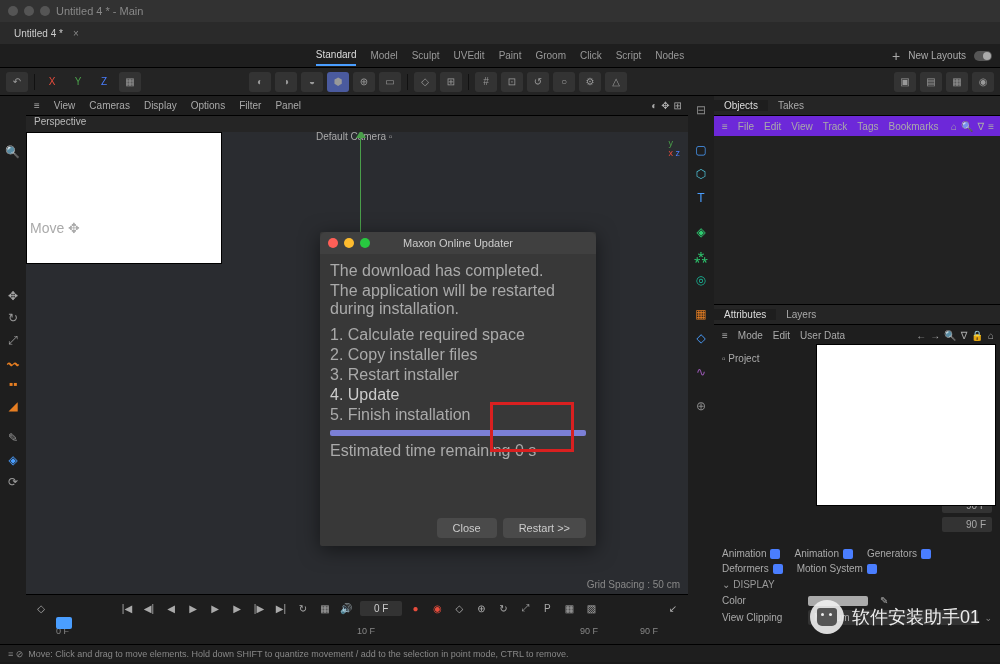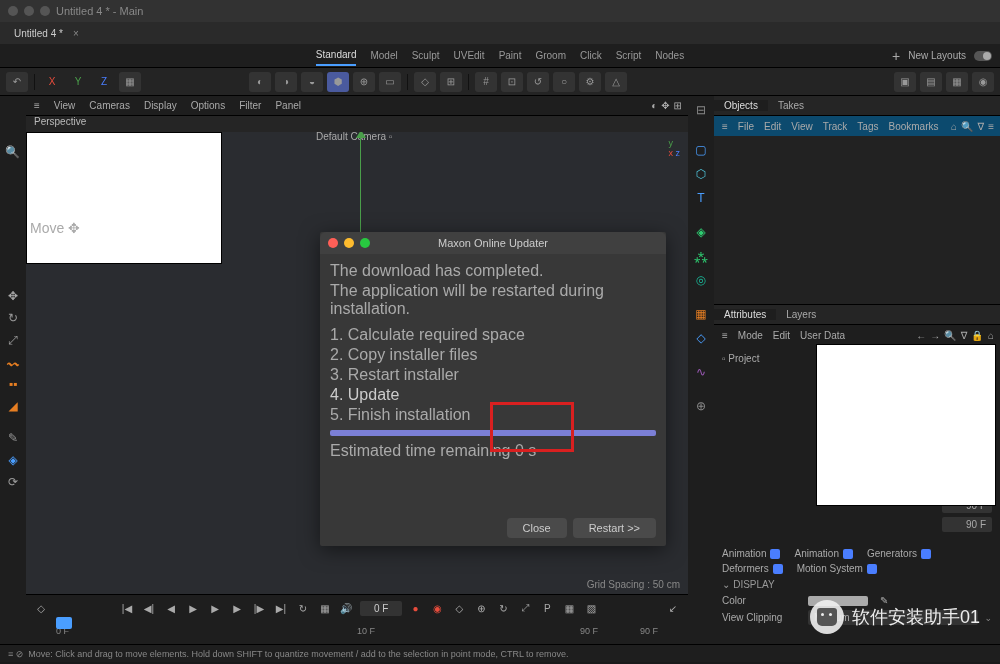--- a/index.html
+++ b/index.html
@@ -55,21 +55,21 @@
   
   .right-rail { width: 26px; background: #1e1e1e; display: flex; flex-direction: column; align-items: center; padding-top: 4px; gap: 4px; }
   .rricon { width: 20px; height: 20px; display: flex; align-items: center; justify-content: center; font-size: 12px; cursor: pointer; border-radius: 3px; }
   .rricon.blue-box { color: #4a9eff; }
   .rricon.cyan-box { color: #4fc3d9; }
   .rricon.green-sp { color: #2ecc71; }
   .rricon.teal { color: #1abc9c; }
   .rricon.orange-cell { color: #e67e22; }
   .rricon.purple { color: #9b59b6; }
   
-  .right-panel { width: 286px; background: #0c4a6e; display: flex; flex-direction: column; }
+  .right-panel { width: 286px; background: #6d28d9; display: flex; flex-direction: column; }
   .panel-tabs { height: 20px; display: flex; align-items: center; background: #252525; border-bottom: 1px solid #000; font-size: 10px; }
   .panel-tab { padding: 0 10px; color: #aaa; cursor: pointer; }
   .panel-tab.active { color: #ddd; background: #1e1e1e; }
   .panel-menu { height: 20px; display: flex; align-items: center; gap: 10px; padding-left: 8px; font-size: 10px; color: #aaa; }
   .panel-menu-r { margin-left: auto; display: flex; gap: 4px; padding-right: 6px; font-size: 10px; }
   .objects-body { flex: 1; background: #222; }
   
   .attr-panel { height: 340px; background: #1e1e1e; border-top: 1px solid #000; display: flex; flex-direction: column; }
   .attr-body { flex: 1; padding: 4px 8px; font-size: 10px; color: #aaa; overflow: hidden; }
   .attr-row { display: flex; align-items: center; padding: 2px 0; gap: 6px; }
@@ -91,21 +91,21 @@
   .tl-frame { background: #333; padding: 2px 14px; border-radius: 2px; font-size: 10px; color: #ccc; }
   .tl-ruler { height: 20px; display: flex; align-items: center; position: relative; font-size: 9px; color: #888; padding: 0 30px; }
   .tl-tick { flex: 1; }
   .tl-marker { position: absolute; left: 30px; top: -4px; width: 16px; height: 12px; background: #4a9eff; border-radius: 2px; }
   
   .statusbar { height: 18px; background: #1e1e1e; display: flex; align-items: center; padding: 0 8px; font-size: 9px; color: #888; border-top: 1px solid #000; }
   
   .move-label { position: absolute; top: 220px; left: 30px; font-size: 14px; color: #aaa; }
   
   
-  .dialog { position: absolute; top: 232px; left: 320px; width: 346px; background: #383838; border-radius: 2px; z-index: 10; box-shadow: 0 4px 20px rgba(0,0,0,0.5); }
+  .dialog { position: absolute; top: 232px; left: 320px; width: 276px; background: #383838; border-radius: 2px; z-index: 10; box-shadow: 0 4px 20px rgba(0,0,0,0.5); }
   .dlg-header { height: 22px; display: flex; align-items: center; padding: 0 8px; gap: 6px; background: #404040; border-radius: 6px 6px 0 0; position: relative; }
   .dlg-dot.r { background: #ff5f57; width: 10px; height: 10px; border-radius: 50%; }
   .dlg-dot.y { background: #febc2e; width: 10px; height: 10px; border-radius: 50%; }
   .dlg-dot.g { background: #28c840; width: 10px; height: 10px; border-radius: 50%; }
   .dlg-title { position: absolute; left: 0; right: 0; text-align: center; color: #ccc; font-size: 11px; }
   .dlg-body { padding: 8px 10px; font-size: 16px; color: #aaa; }
   .dlg-line { margin-bottom: 2px; }
   .dlg-gap { height: 6px; }
   .dlg-bold { color: #ccc; font-weight: 500; }
   .progress { height: 6px; background: #7b7fd6; border-radius: 2px; margin: 6px 0; }

